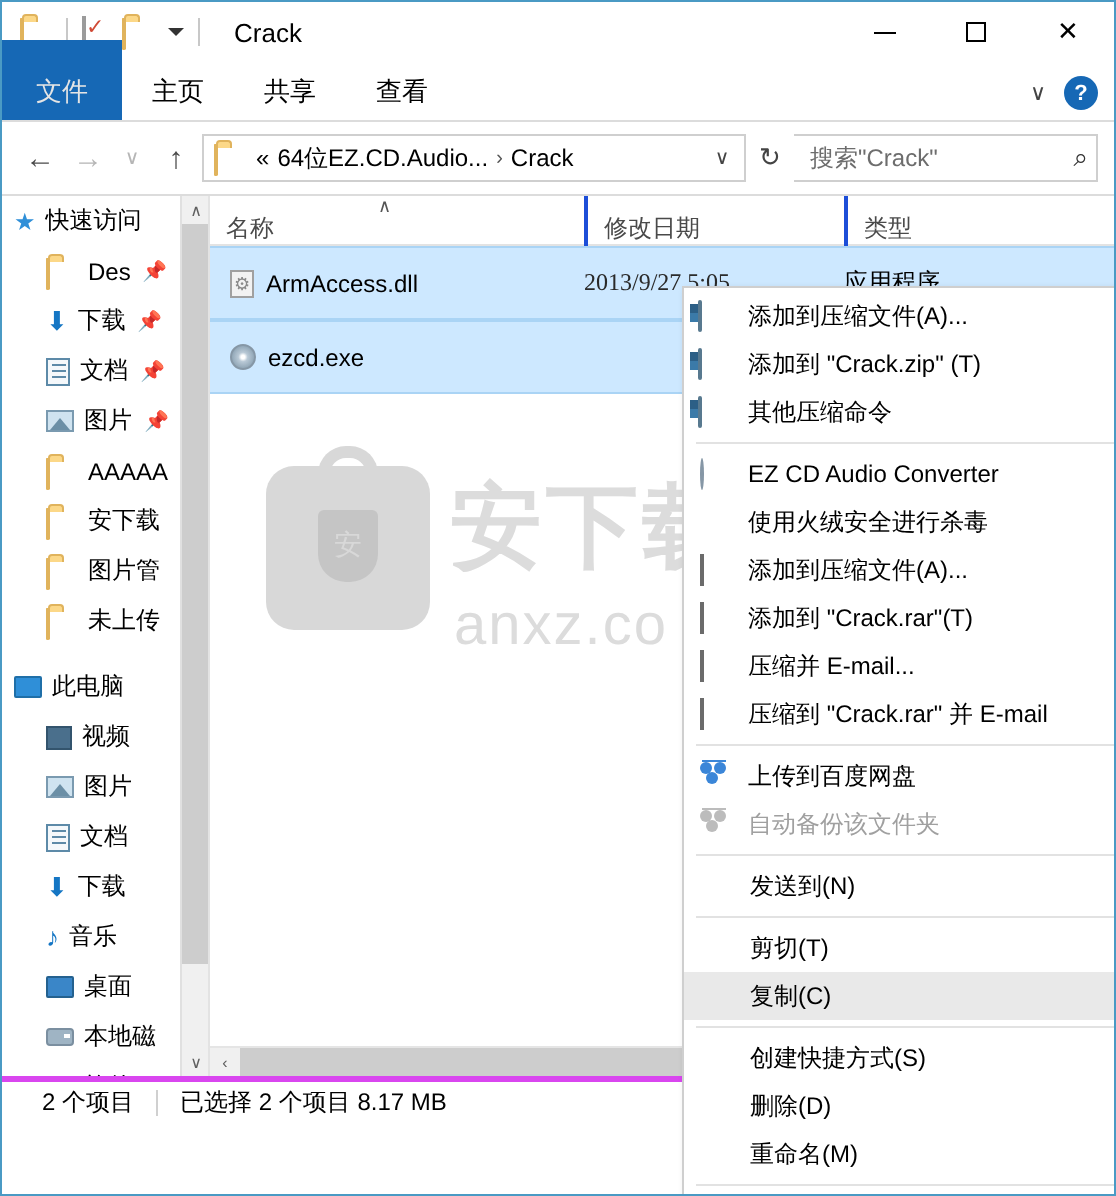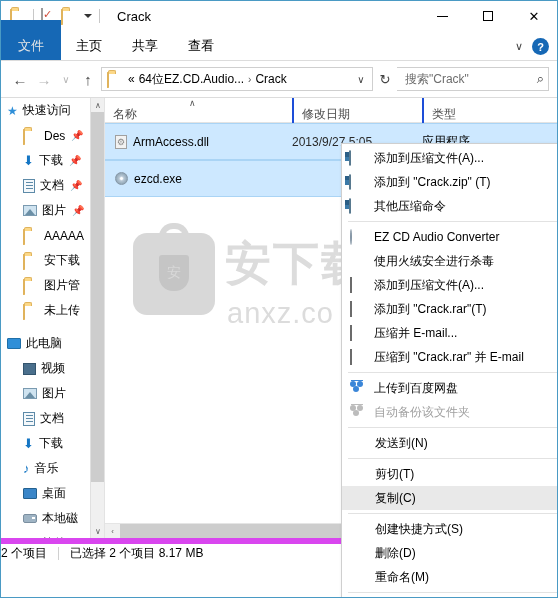--- a/index.html
+++ b/index.html
@@ -128,21 +128,21 @@
              font-size:12px; color:#4a4a4a; position:relative; }
   .col{ padding-left:8px; position:relative; height:25px; display:flex; align-items:flex-end; }
   .col + .col{ border-left:2px solid #1d4ed8; }
   .col.name{ width:187px; }
   .col.date{ width:130px; }
   .col.type{ flex:1; }
   .sort-mark{ position:absolute; left:84px; top:0px; font-size:9px; color:#555; }
   .row{ height:37px; display:flex; align-items:center; font-size:12px; }
   .row.selected{ background:#cde8ff; border-top:1px solid #aad4f5; border-bottom:1px solid #aad4f5; }
   .row .cell.name{ width:187px; display:flex; align-items:center; gap:6px; padding-left:10px; }
-  .row .cell.date{ width:130px; color:#2a2a2a; }
+  .row .cell.date{ width:130px; color:#2a2a2a;font-family:Liberation Serif, serif; }
   .row .cell.type{ flex:1; }
   .dll-ico{width:12px;height:14px;background:#f2f2f2;border:1px solid #a0a0a0;position:relative;}
   .dll-ico:after{content:"⚙";position:absolute;left:1px;top:-1px;font-size:9px;color:#8a8a8a;line-height:14px;}
   .exe-ico{width:13px;height:13px;border-radius:50%;
            background:radial-gradient(circle at 50% 50%,#fff 12%,#b9c9d6 30%,#93a8b8 70%,#7d93a5 100%);
            border:1px solid #8697a6;}
   .watermark{
     position:absolute; left:28px; top:125px; width:300px; height:120px;
     opacity:1; pointer-events:none;
   }
@@ -168,21 +168,21 @@
   .h-scroll{
     position:absolute; left:0; bottom:0; height:15px; width:100%;
     background:#f0f0f0; border-top:1px solid #e5e5e5; display:flex; align-items:center;
   }
   .hs-arrow{ width:15px; text-align:center; font-size:8px; color:#606060; }
   .hs-thumb{ flex:1; height:15px; background:#cdcdcd; }
 
   
   .statusbar{
     height:24px; display:flex; align-items:center; gap:0px;
-    border-top:6px solid #d946ef; font-size:12px; padding-left:0; background:#fff;
+    border-top:3px solid #d946ef; font-size:12px; padding-left:20px; background:#fff;
   }
   .st-sep{ width:1px; height:13px; background:#d0d0d0; margin:0 11px; }
 
   
   .ctxmenu{
     position:absolute; left:340px; top:142px; width:228px; height:456px;
     background:#fff; border:1px solid #cfcfcf; box-shadow:2px 2px 4px rgba(0,0,0,.18);
     padding:2px 0; z-index:50; overflow:hidden;
   }
   .mi{ height:24px; display:flex; align-items:center; padding-left:7px; gap:8px; font-size:12px; }

